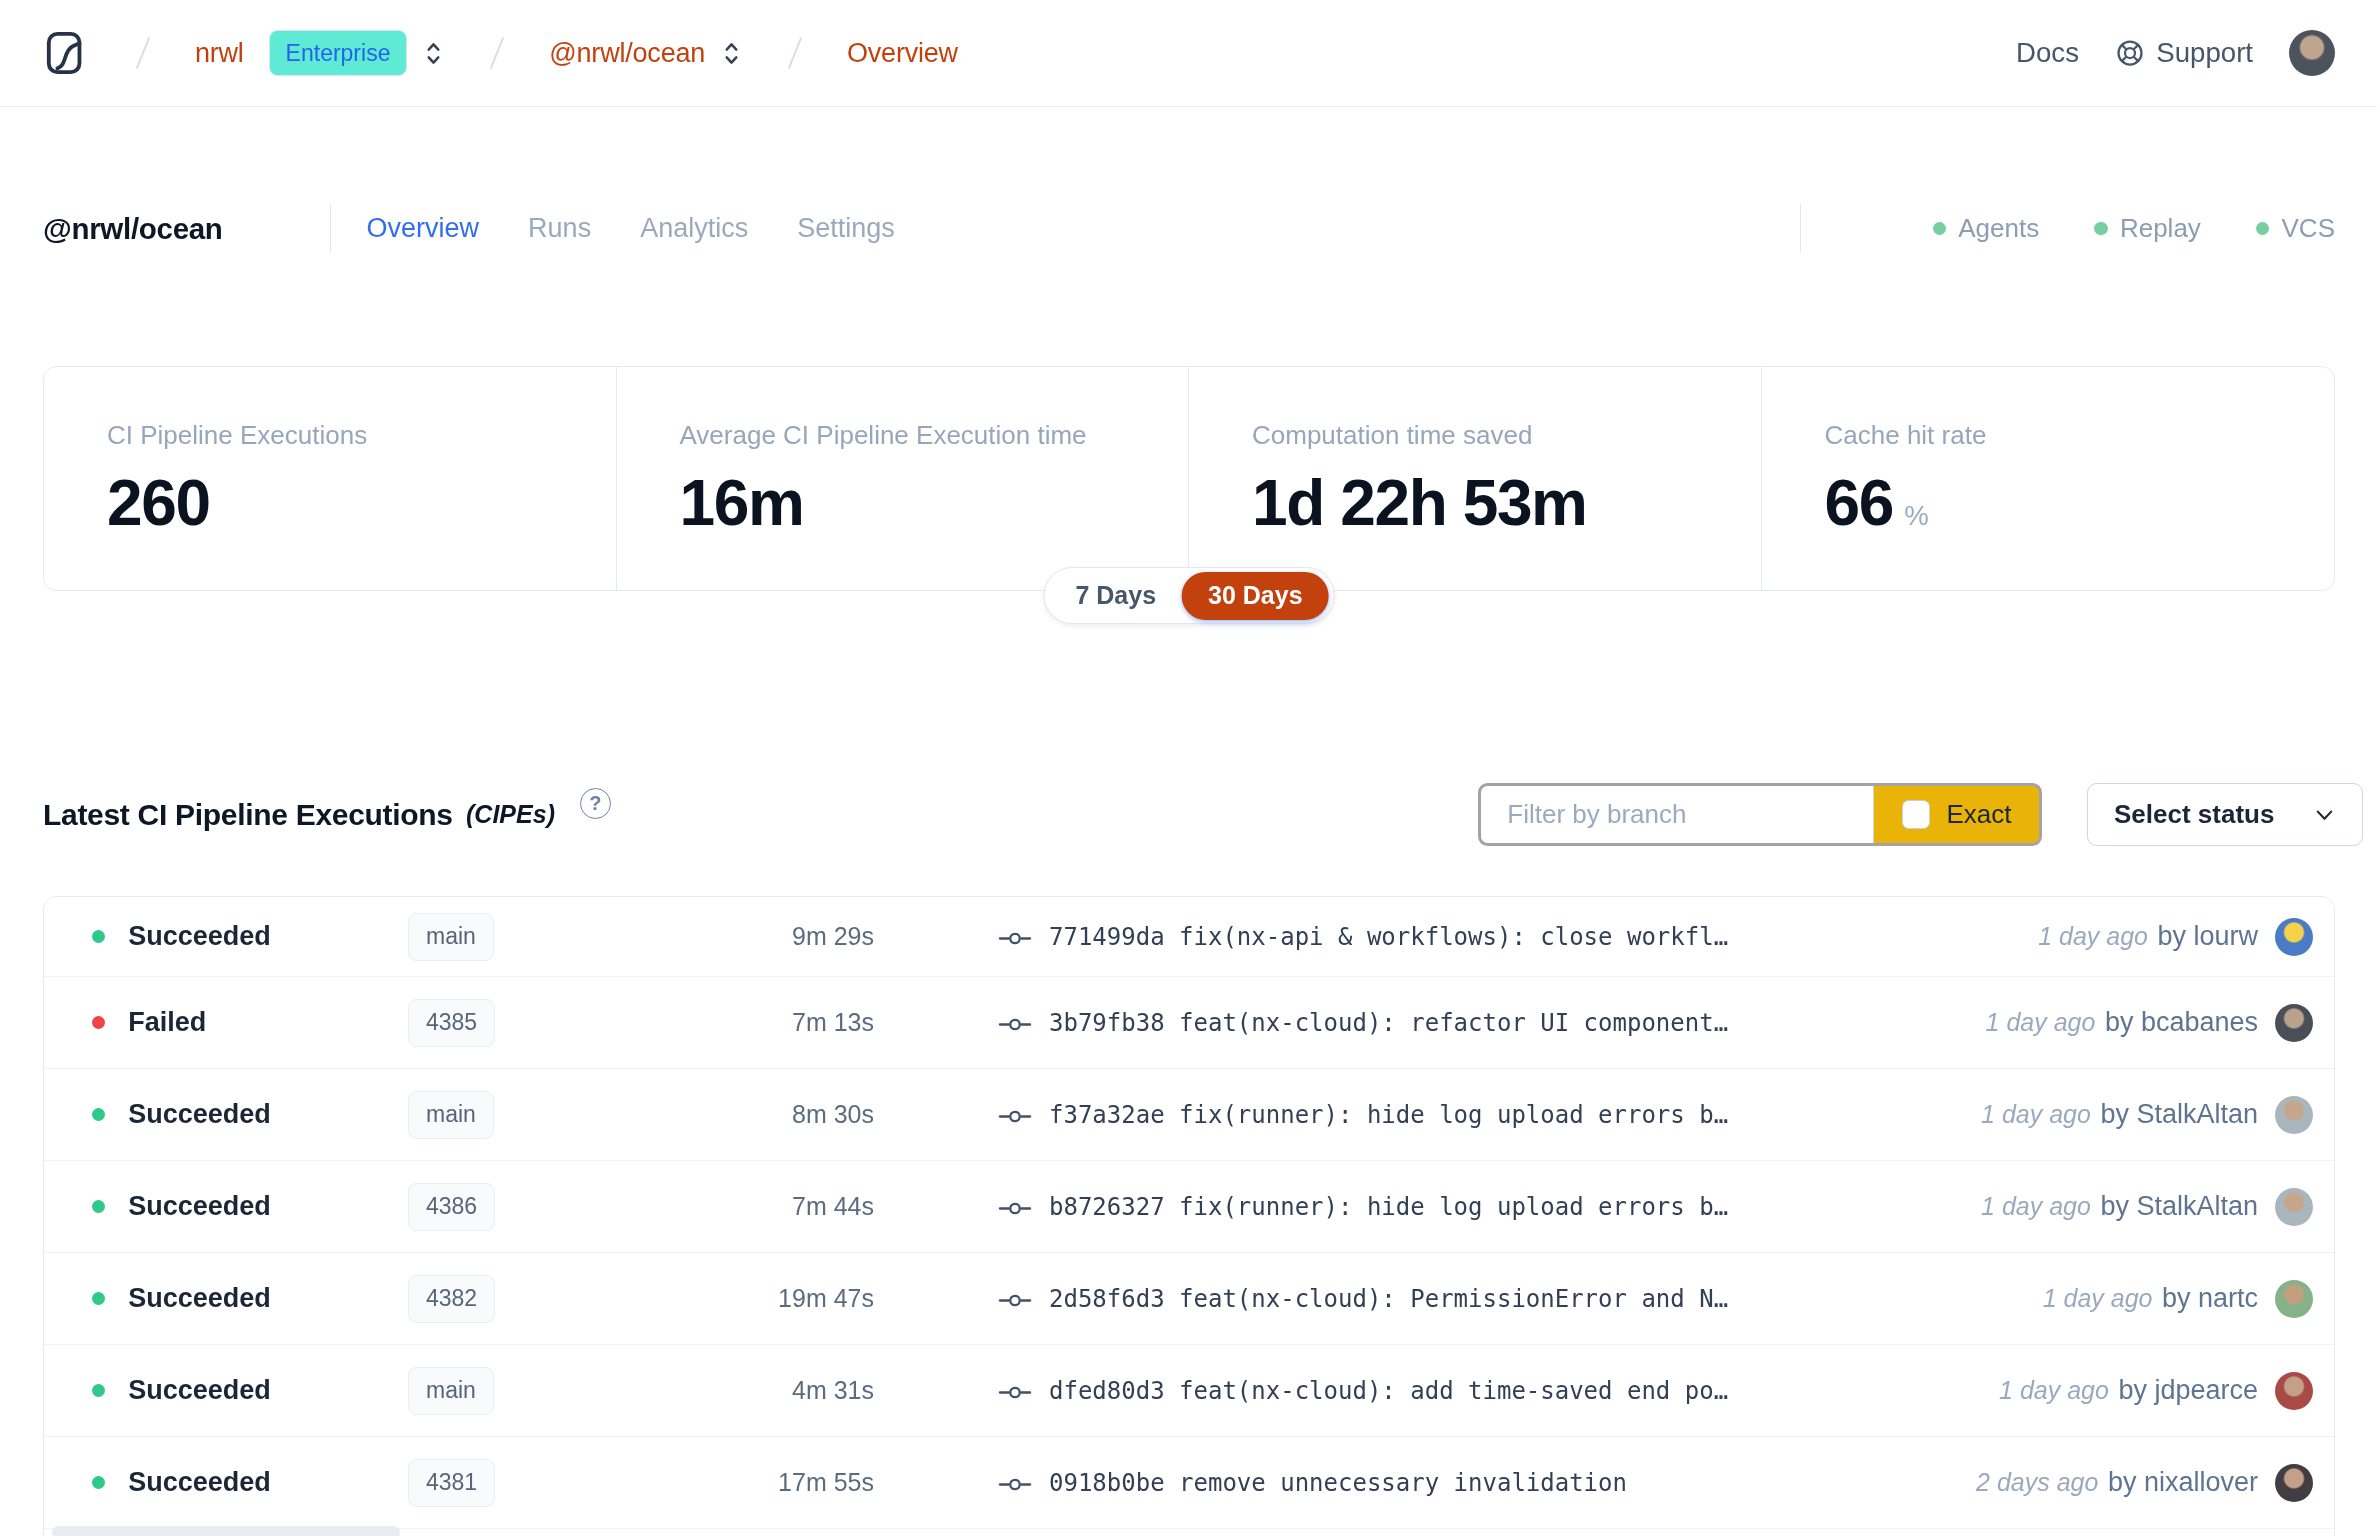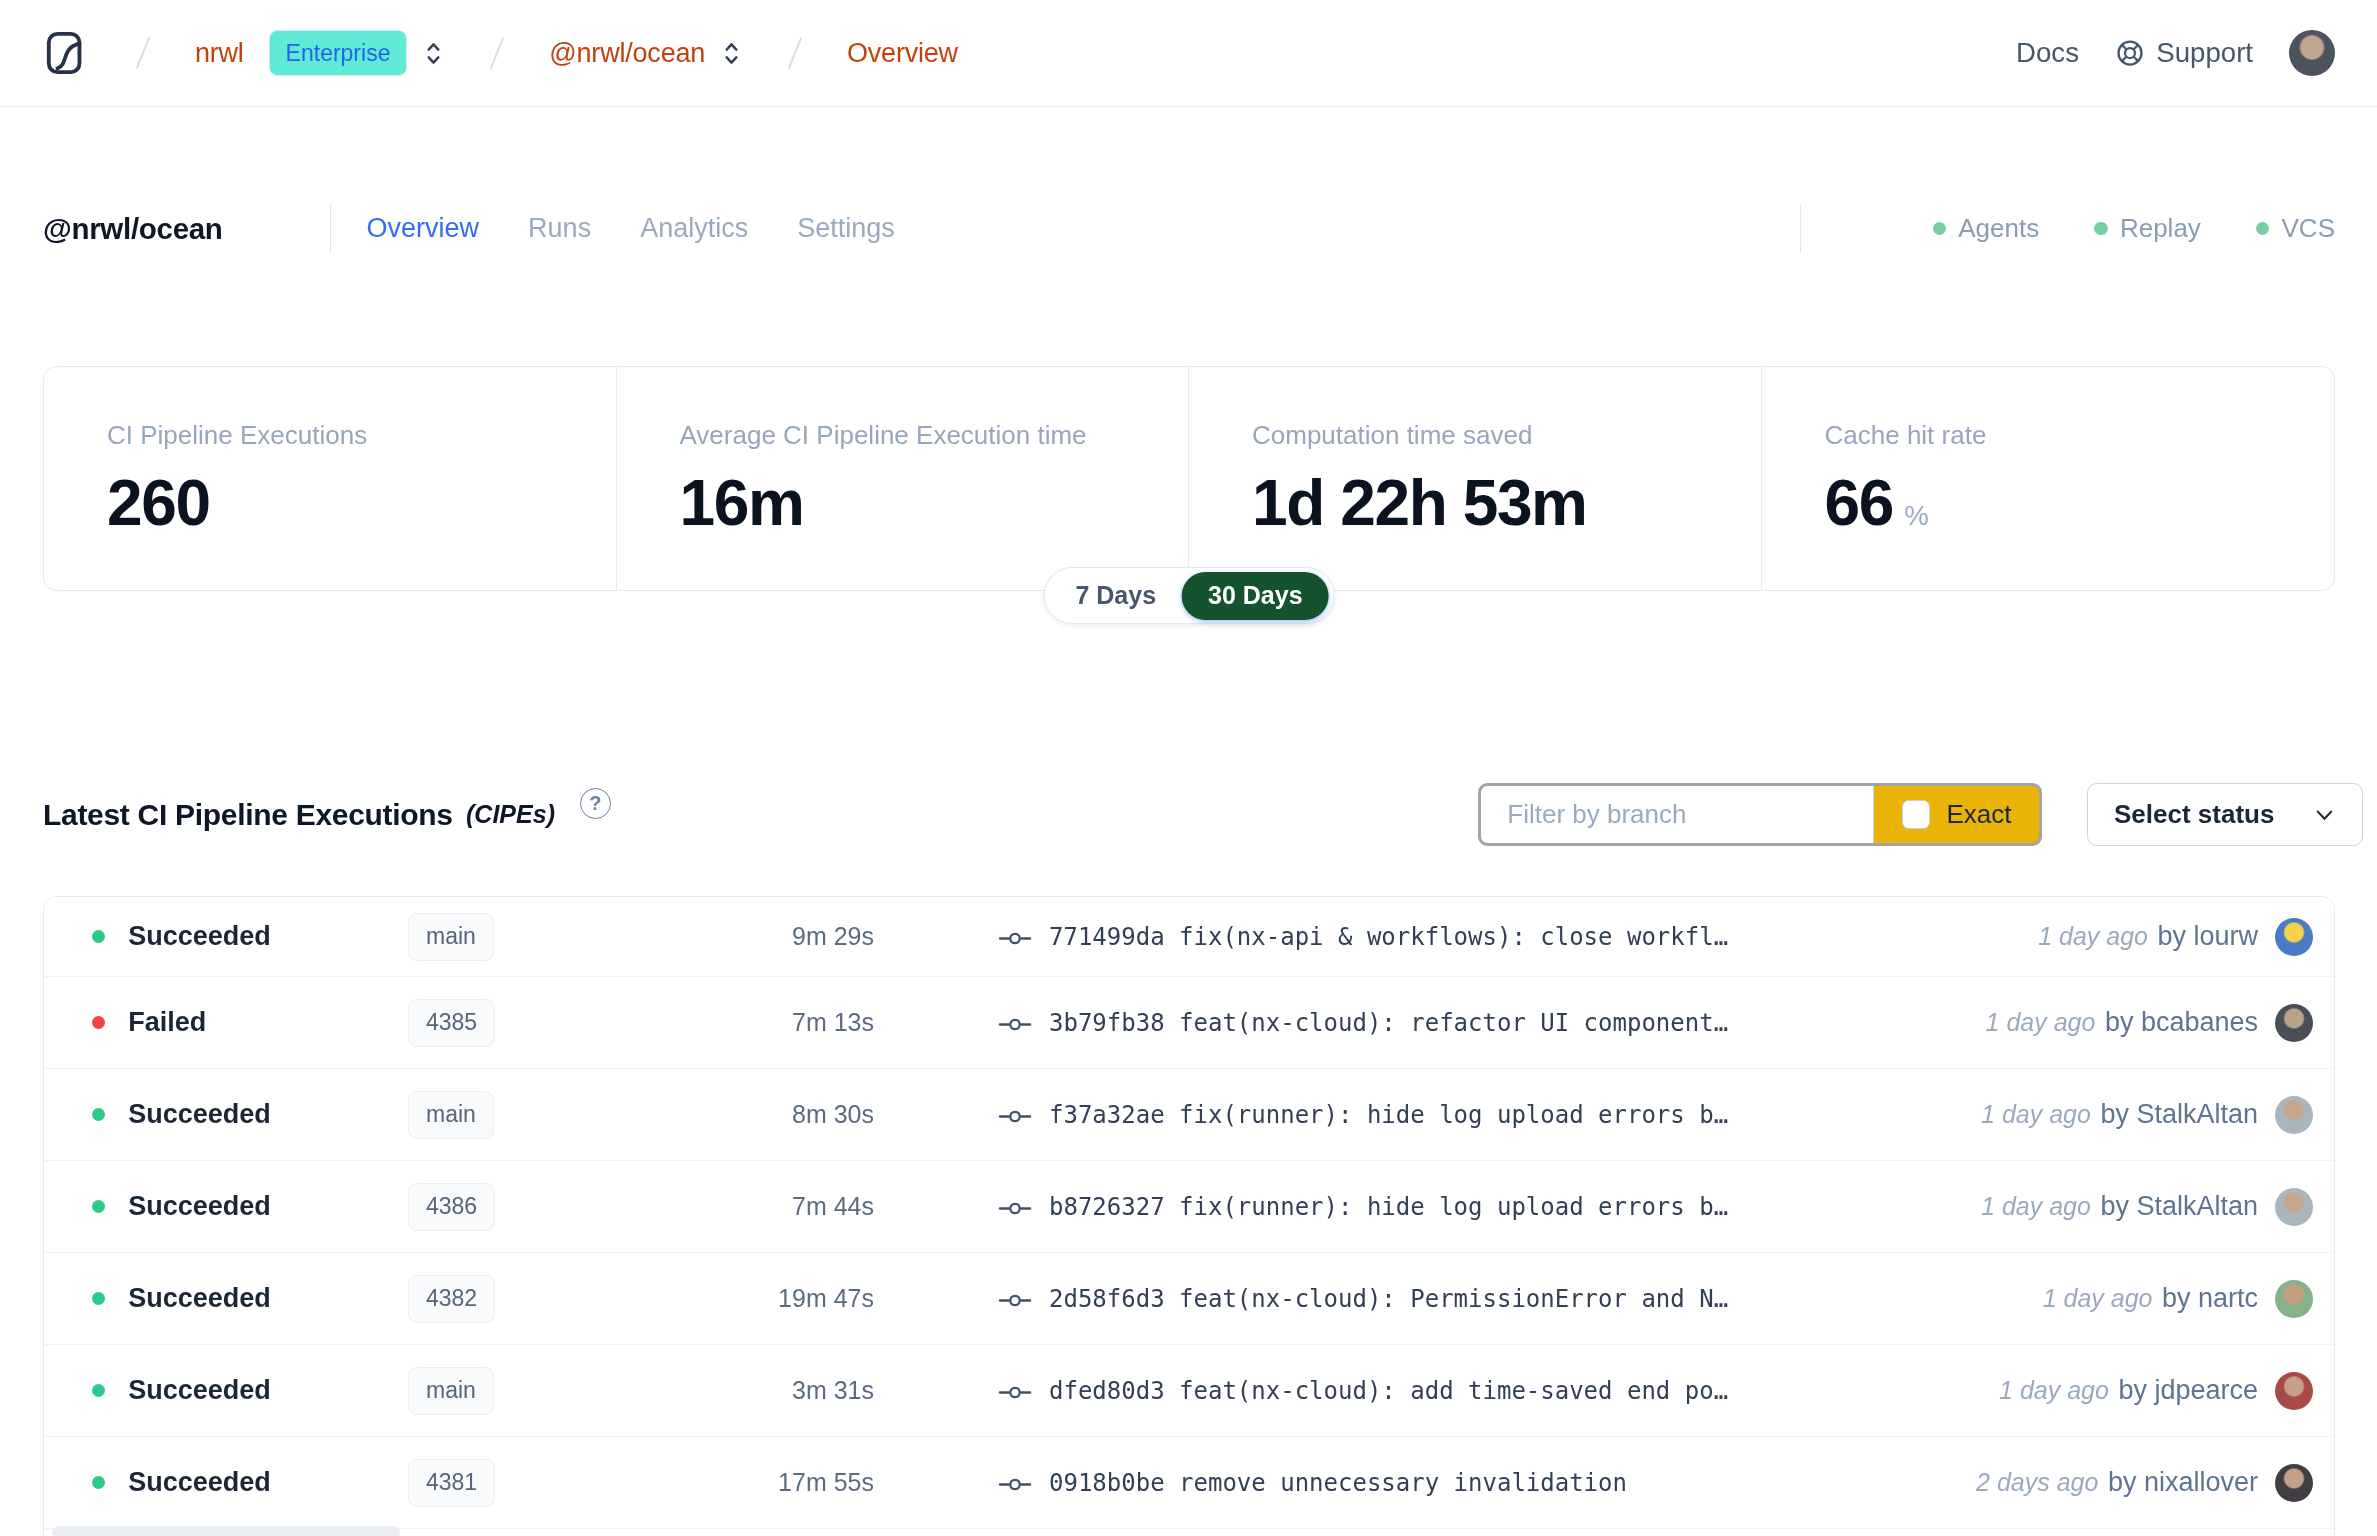--- a/index.html
+++ b/index.html
@@ -226,21 +226,21 @@
     <div class="value-row">
       <span class="value">66</span>
       <span class="suffix">%</span>
     </div>
   </div>
 </div>
 
 <div class="range-toggle" id="range-toggle">
   <span class="toggle-opt">7 Days</span>
 
-  <span class="toggle-opt selected" style="background: #14532d;">30 Days</span>
+  <span class="toggle-opt selected" style="background: #c2410c;">30 Days</span>
 </div>
 
 <div class="section-head">
   <span class="section-title">Latest CI Pipeline Executions</span>
   <span class="section-sub">(CIPEs)</span>
   <span class="help-icon">?</span>
   <div class="filter-wrap">
     <div class="filter-group">
       <input class="branch-input" type="text" placeholder="Filter by branch" style="">
       <span class="exact-box">
@@ -391,21 +391,21 @@
   </div>
 
   <div class="cipe-row">
     <span class="status-cell">
       <span class="status-dot" style="background: rgb(47, 201, 139);"></span>
       <span class="status-label">Succeeded</span>
     </span>
     <span class="branch-cell">
       <span class="branch-badge">main</span>
     </span>
-    <span class="duration-cell">3m 31s</span>
+    <span class="duration-cell">4m 31s</span>
     <span class="commit-cell">
       <span class="commit-icon">
         <svg width="34" height="25" viewBox="0 0 36 26" fill="none" stroke="#42506a" stroke-width="2.4" stroke-linecap="round">
           <circle cx="18" cy="13" r="5"></circle>
           <line x1="2" y1="13" x2="11.5" y2="13"></line>
           <line x1="24.5" y1="13" x2="34" y2="13"></line>
         </svg>
       </span>
       <span class="commit-text">dfed80d3 feat(nx-cloud): add time-saved end po…</span>
     </span>

